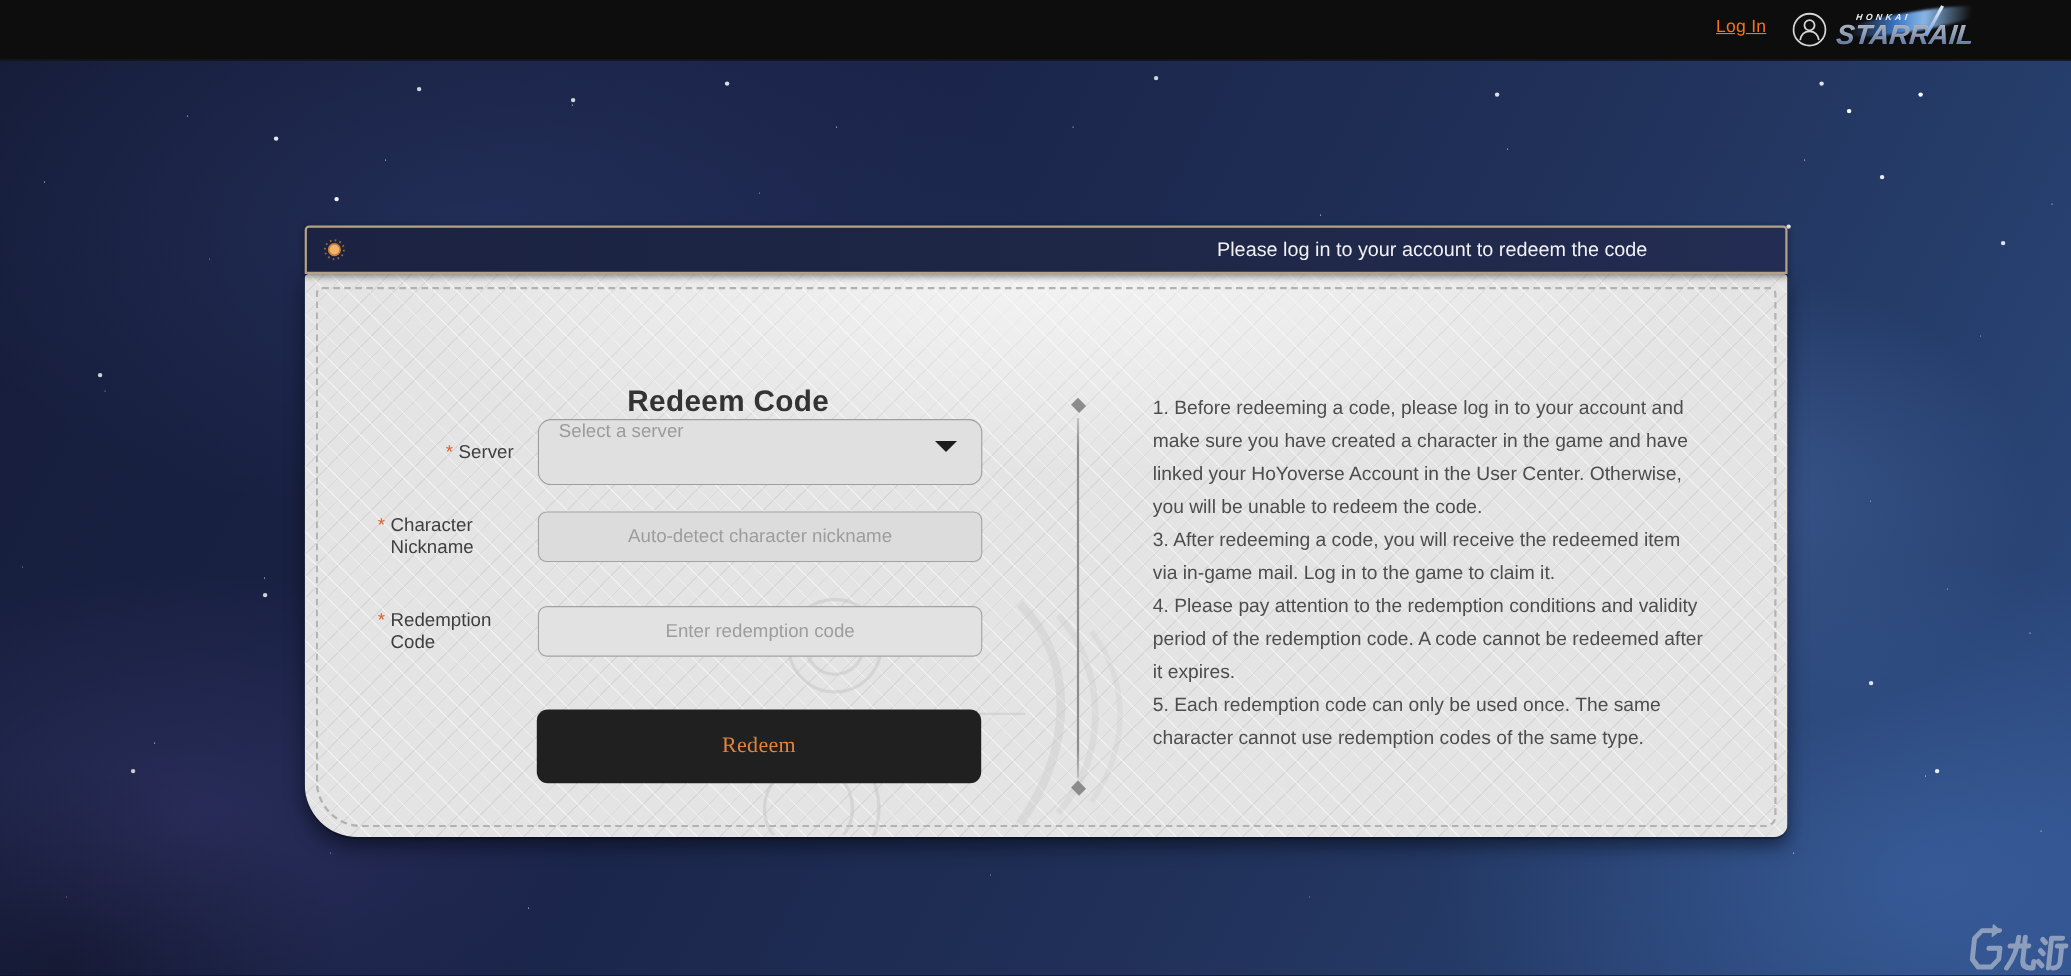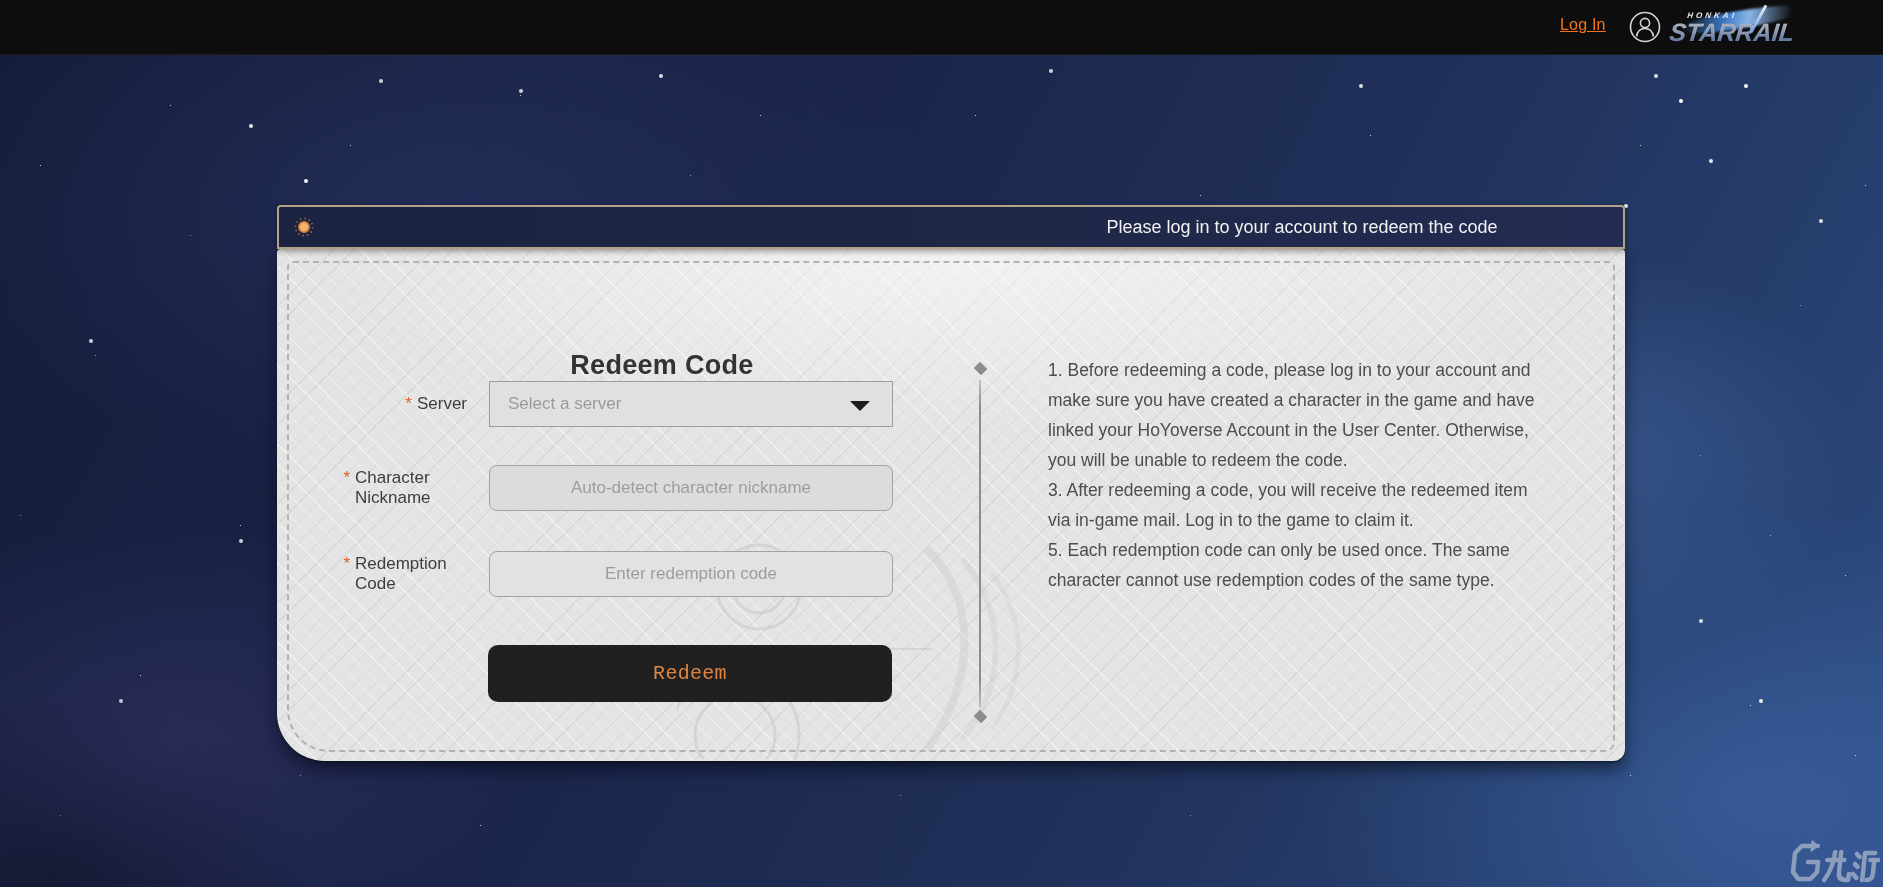--- a/index.html
+++ b/index.html
@@ -78,31 +78,31 @@
   .title-left { left:150px; width:470px;margin-top:40px; }
   .title-right { left:758px; width:505px; color:#1f1f1f; }
 
   
   .form-row { position:absolute; left:0px; width:660px; display:flex; align-items:center; }
   .row-server { top:132px; } .row-nickname { top:216px; } .row-code { top:302px; }
   .field-label { width:212px; padding-right:22px; display:flex; justify-content:flex-end; align-items:center; gap:5px;
     font-size:17px; color:#3e3e3e; line-height:20px; }
   .field-label .req { color:#e05c28; font-size:17px; align-self:flex-start; line-height:20px; }
   .field-label .lbl { max-width:112px; text-align:left; }
-  .select-box { position:relative; width:404px; height:46px; background:#e0e0e0; border:1px solid #9e9e9e; border-radius:0;
-    cursor:pointer; display:flex; align-items:center; padding-left:18px; }
+  .select-box { position:relative; width:404px; height:60px; background:#e0e0e0; border:1px solid #9e9e9e; border-radius:12px;
+    cursor:pointer; display:flex; padding-left:18px; }
   .select-box .ph { color:#9b9b9b; font-size:17px; }
   .caret { position:absolute; right:22px; top:19px; width:0; height:0; border-left:10px solid transparent;
     border-right:10px solid transparent; border-top:10px solid #1c1c1c; }
   .text-input { width:404px; height:46px; border:1px solid #a2a2a2; border-radius:8px; background:#dcdcdc;
     padding:0 18px; font-size:17px; color:#444; font-family:"Liberation Sans", sans-serif; outline:none;text-align:center; }
   .text-input::placeholder { color:#9d9d9d; opacity:1; }
   .input-code { background:#e2e2e2; }
-  .redeem-btn { position:absolute; left:211px; top:396px; width:404px; height:57px; background:#202020; border:none;
-    border-radius:10px; color:#df8540; font-size:20px; font-family:Liberation Mono, monospace; cursor:pointer; letter-spacing:.3px; }
+  .redeem-btn { position:absolute; left:211px; top:396px; width:404px; height:67px; background:#202020; border:none;
+    border-radius:10px; color:#df8540; font-size:20px; font-family:Liberation Serif, serif; cursor:pointer; letter-spacing:.3px; }
 
   
   .divider-line { position:absolute; left:702px; top:131px; width:2px; height:327px;
     background:linear-gradient(180deg, rgba(140,140,140,.4), #8d8d8d 8%, #8d8d8d 92%, rgba(140,140,140,.4)); }
   .divider-diamond { position:absolute; width:9px; height:9px; background:#8c8c8c; transform:rotate(45deg) scaleX(1.15); left:699px; }
   .diamond-top { top:115px; } .diamond-bottom { top:463px; }
 
   
   .about-text { position:absolute; left:771px; top:106px; width:504px; height:384px; overflow:hidden;
     font-size:17.5px; line-height:30px; color:#4d4d4d; }
@@ -195,20 +195,21 @@
 
     <button class="redeem-btn">Redeem</button>
 
     <div class="divider-diamond diamond-top"></div>
     <div class="divider-line"></div>
     <div class="divider-diamond diamond-bottom"></div>
 
     <div class="about-text">
       <p>1. Before redeeming a code, please log in to your account and make sure you have created a character in the game and have linked your HoYoverse Account in the User Center. Otherwise, you will be unable to redeem the code.</p>
       <p>3. After redeeming a code, you will receive the redeemed item via in-game mail. Log in to the game to claim it.</p>
+      <p>4. Please pay attention to the redemption conditions and validity period of the redemption code. A code cannot be redeemed after it expires.</p>
       <p>5. Each redemption code can only be used once. The same character cannot use redemption codes of the same type.</p>
     </div>
   </div>
 
   <div class="watermark" aria-label="九游">
     <svg width="92" height="46" viewBox="0 0 92 46">
       <g fill="none" stroke="#cdd2dc" stroke-width="4.5" stroke-linecap="round" stroke-linejoin="round">
 
         <path d="M28 6 L12 6 L6 13 L6 32 L12 39 L24 39 L30 32 L30 22 L20 22"></path>
         <path d="M28 6 L22 1 L22 11 Z" fill="#cdd2dc" stroke-width="1.5"></path>

